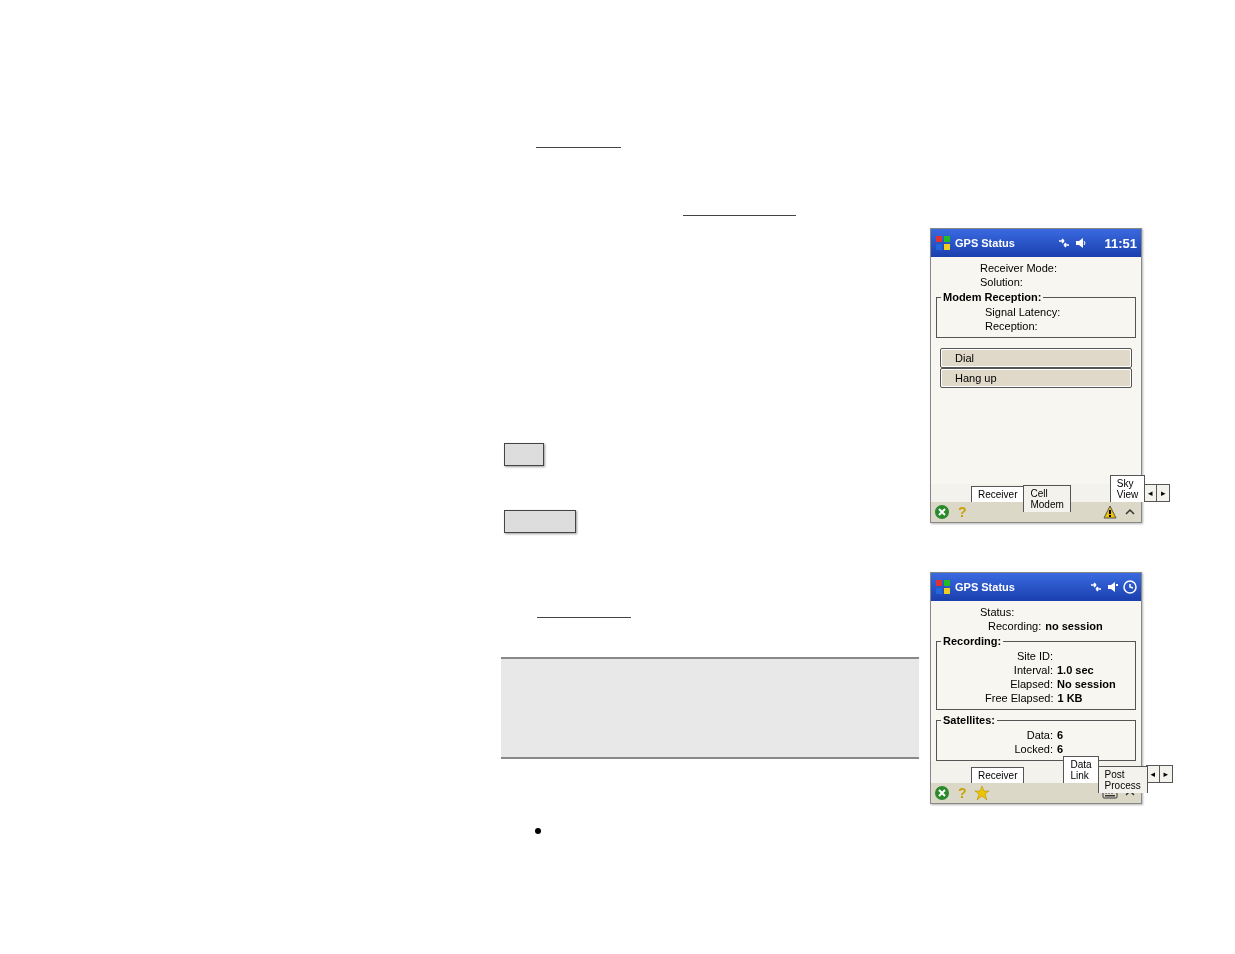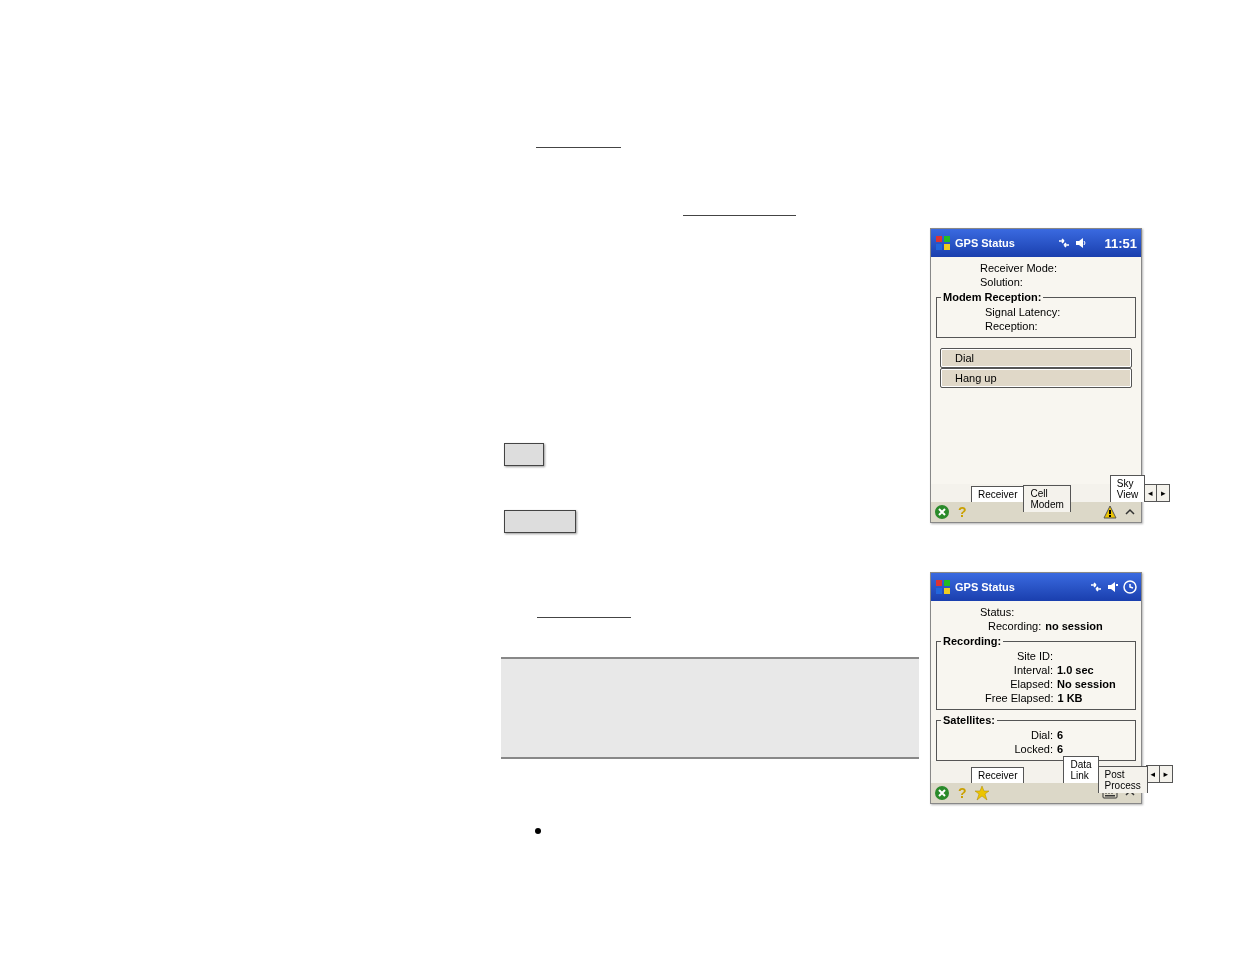--- a/index.html
+++ b/index.html
@@ -182,21 +182,21 @@
           <span class="val">No session</span>
         </div>
       <div class="row">
           <span class="lbl ralign">Free Elapsed:</span>
           <span class="val">1 KB</span>
         </div>
     </fieldset>
     <fieldset>
       <legend>Satellites:</legend>
       <div class="row">
-          <span class="lbl ralign">Dial:</span>
+          <span class="lbl ralign">Data:</span>
           <span class="val">6</span>
         </div>
       <div class="row">
           <span class="lbl ralign">Locked:</span>
           <span class="val">6</span>
         </div>
     </fieldset>
   </div>
   <div class="tabstrip">
     <div class="tab active">Receiver</div>

